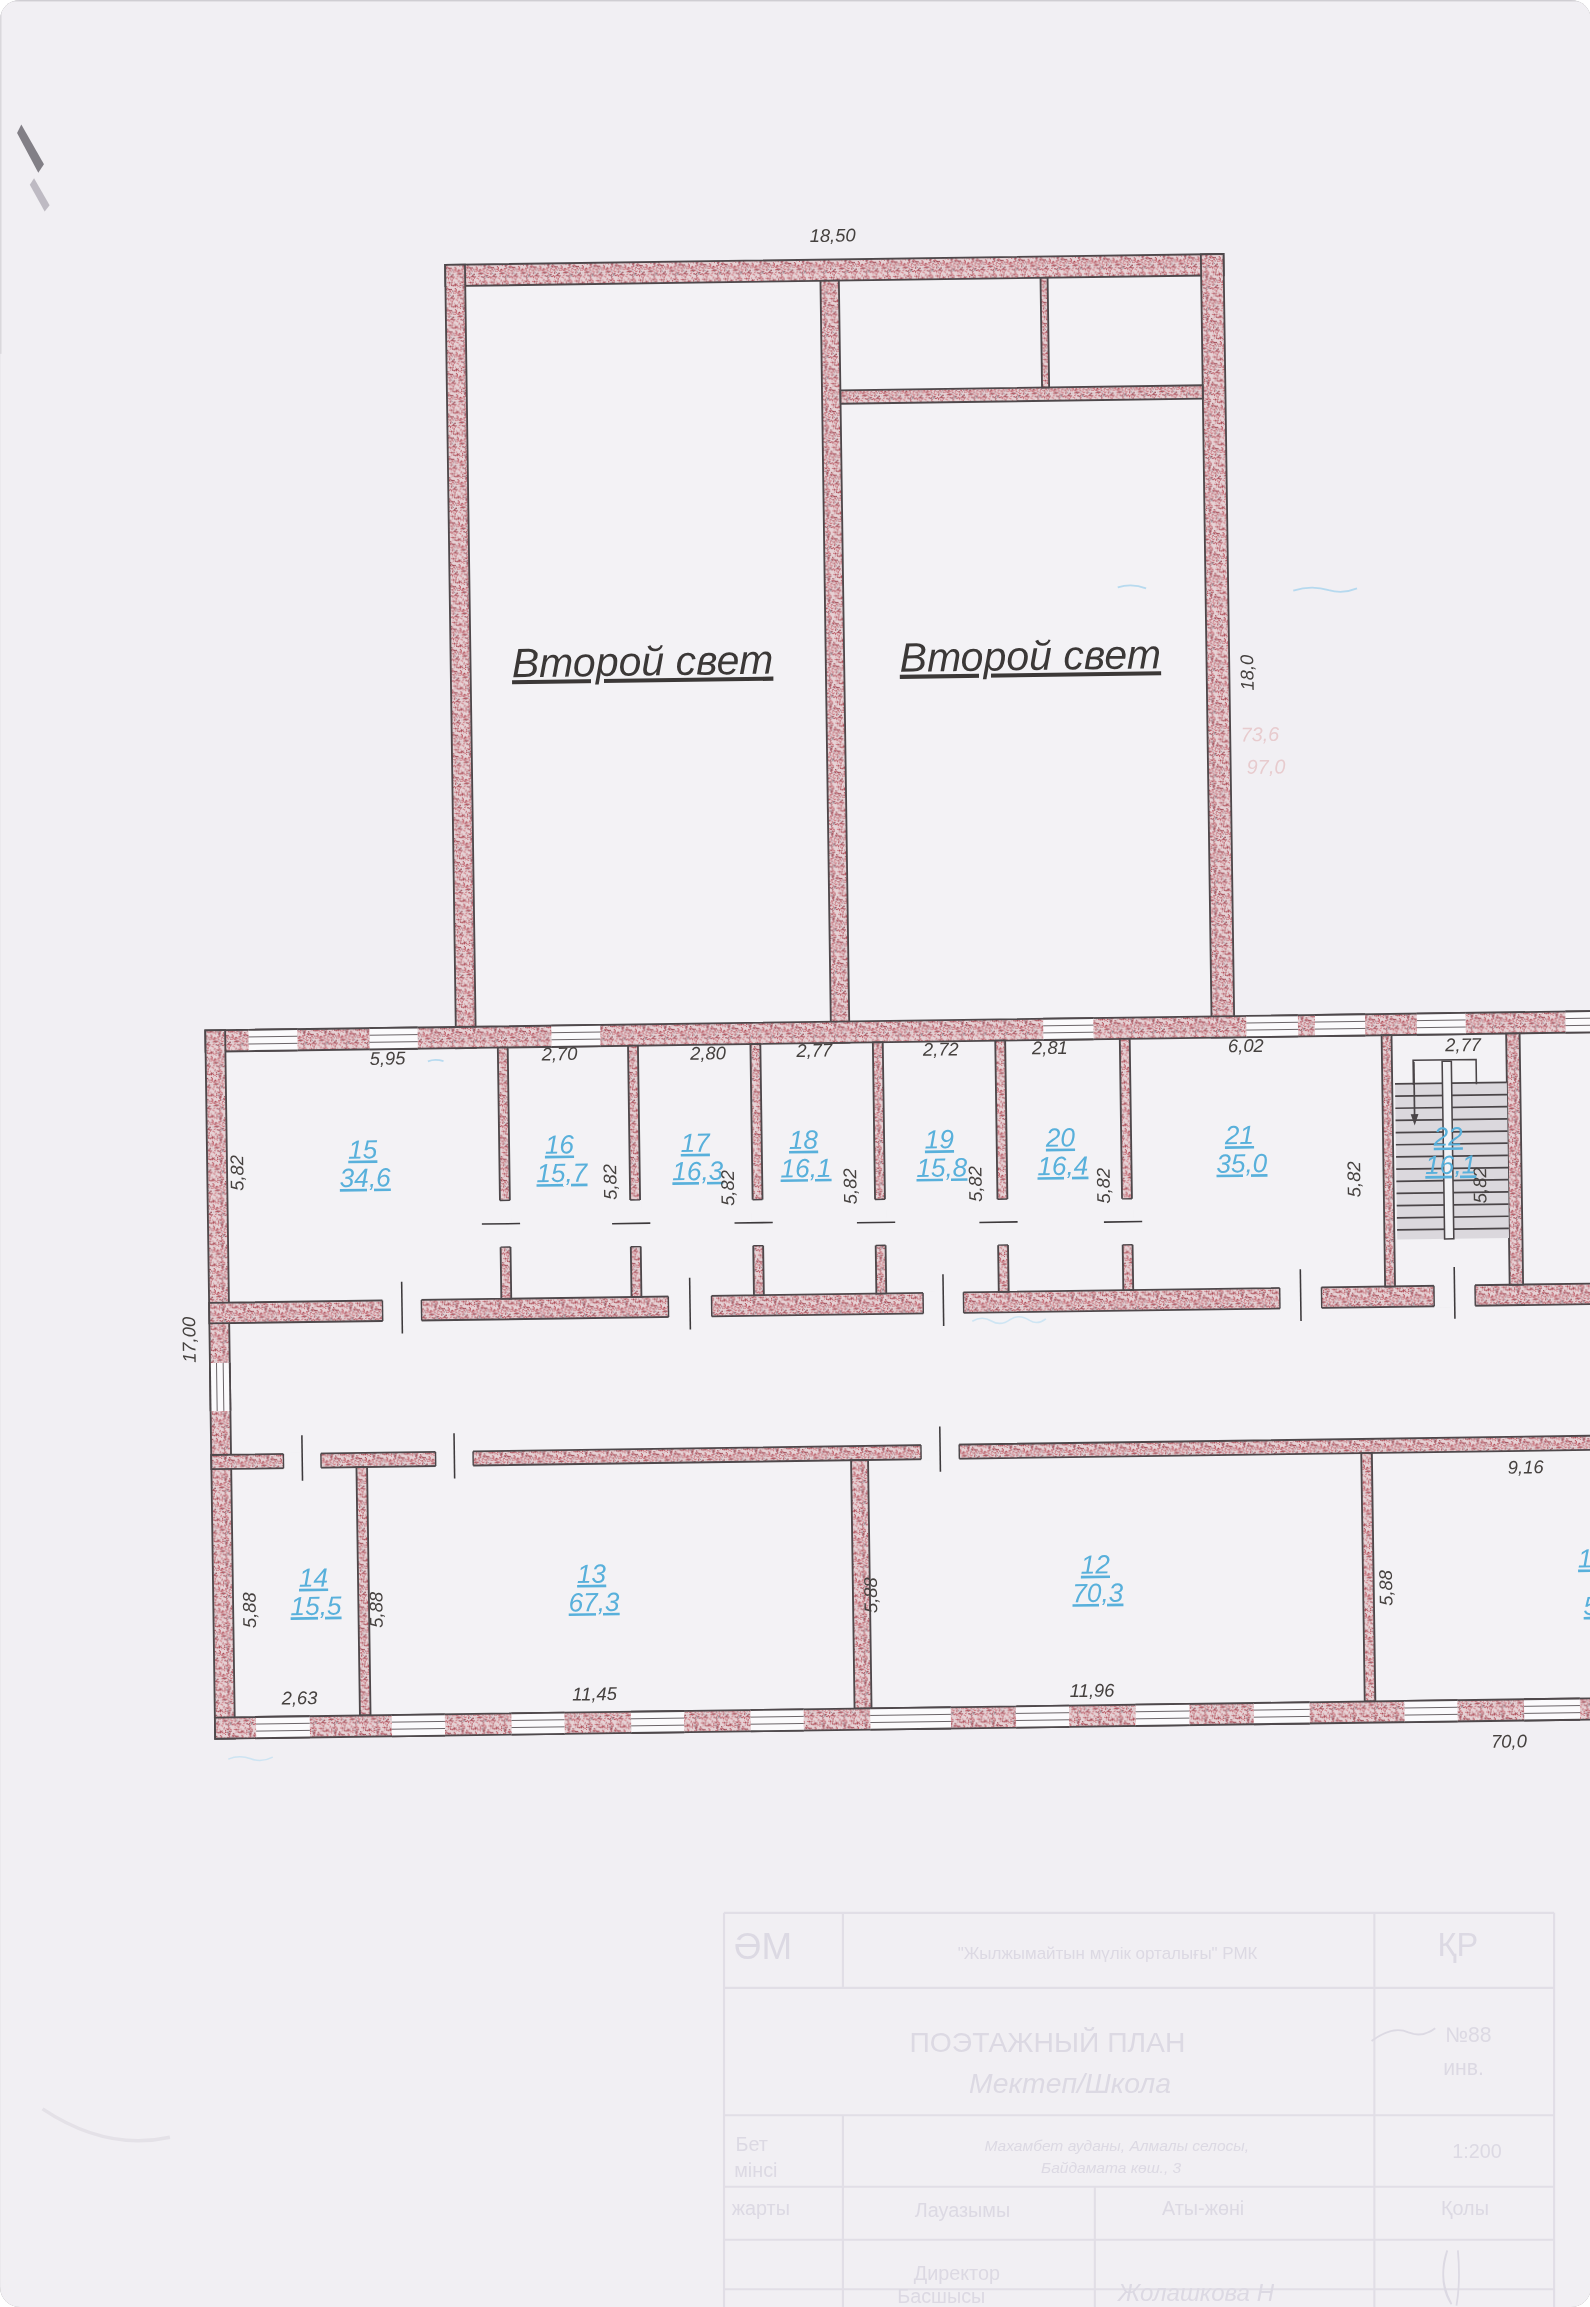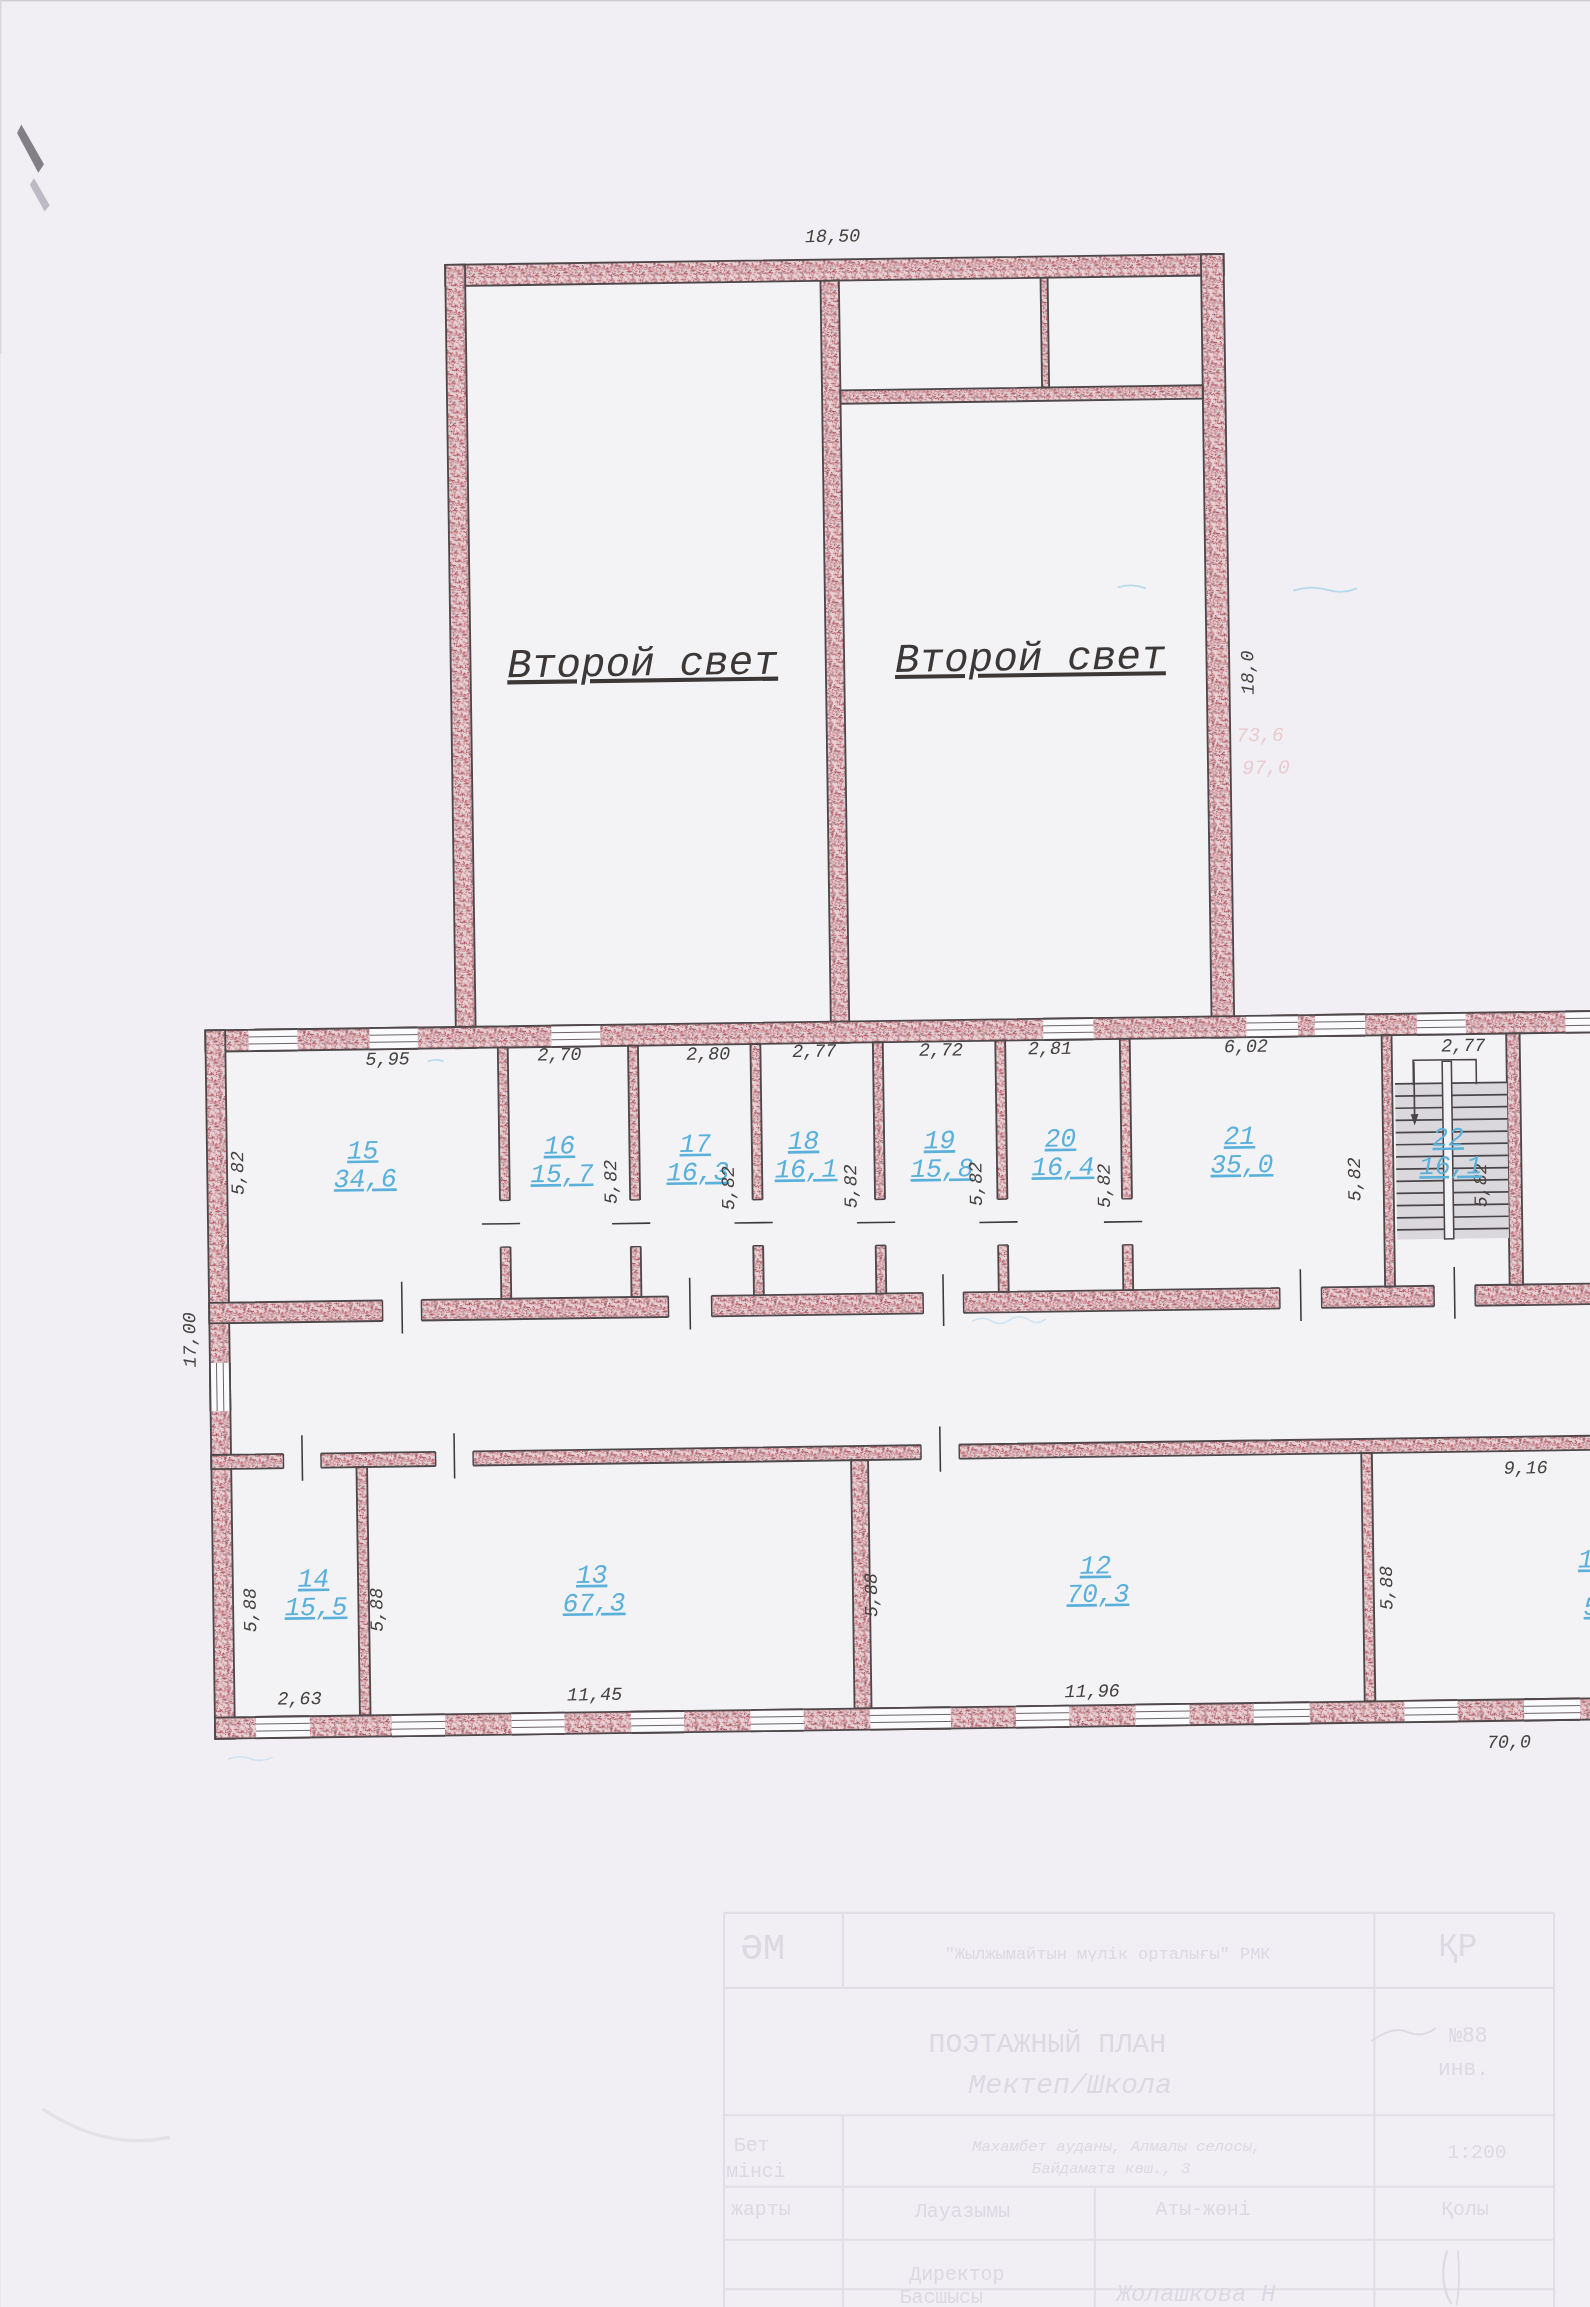--- a/index.html
+++ b/index.html
@@ -1,14 +1,14 @@
 <!DOCTYPE html>
 <html style="font-size:11.3px"><head><meta charset="utf-8"><title>plan</title><style>
 html,body{margin:0;padding:0}
-#page{position:relative;width:1591px;height:2307px;background:#a3a3a3;overflow:hidden;font-family:Liberation Mono, monospace;}
+#page{position:relative;width:1591px;height:2307px;background:#a3a3a3;overflow:hidden;font-family:Liberation Sans, sans-serif;border-radius:20px;}
 </style></head><body>
 <div id="page">
 <svg width="1591" height="2307" viewBox="0 0 2248 3260" style="position:absolute;left:0;top:0">
 <defs>
         <pattern id="sp" width="30" height="30" patternUnits="userSpaceOnUse">
           <rect width="30" height="30" fill="#e6d2d5"></rect>
           <circle cx="19.2" cy="0.8" r="0.68" fill="#a03b49"></circle>
           <circle cx="4.2" cy="3.1" r="0.98" fill="#9a8f98"></circle>
           <circle cx="2.6" cy="12.7" r="0.52" fill="#a03b49"></circle>
           <circle cx="7.0" cy="18.1" r="0.86" fill="#a84653"></circle>

